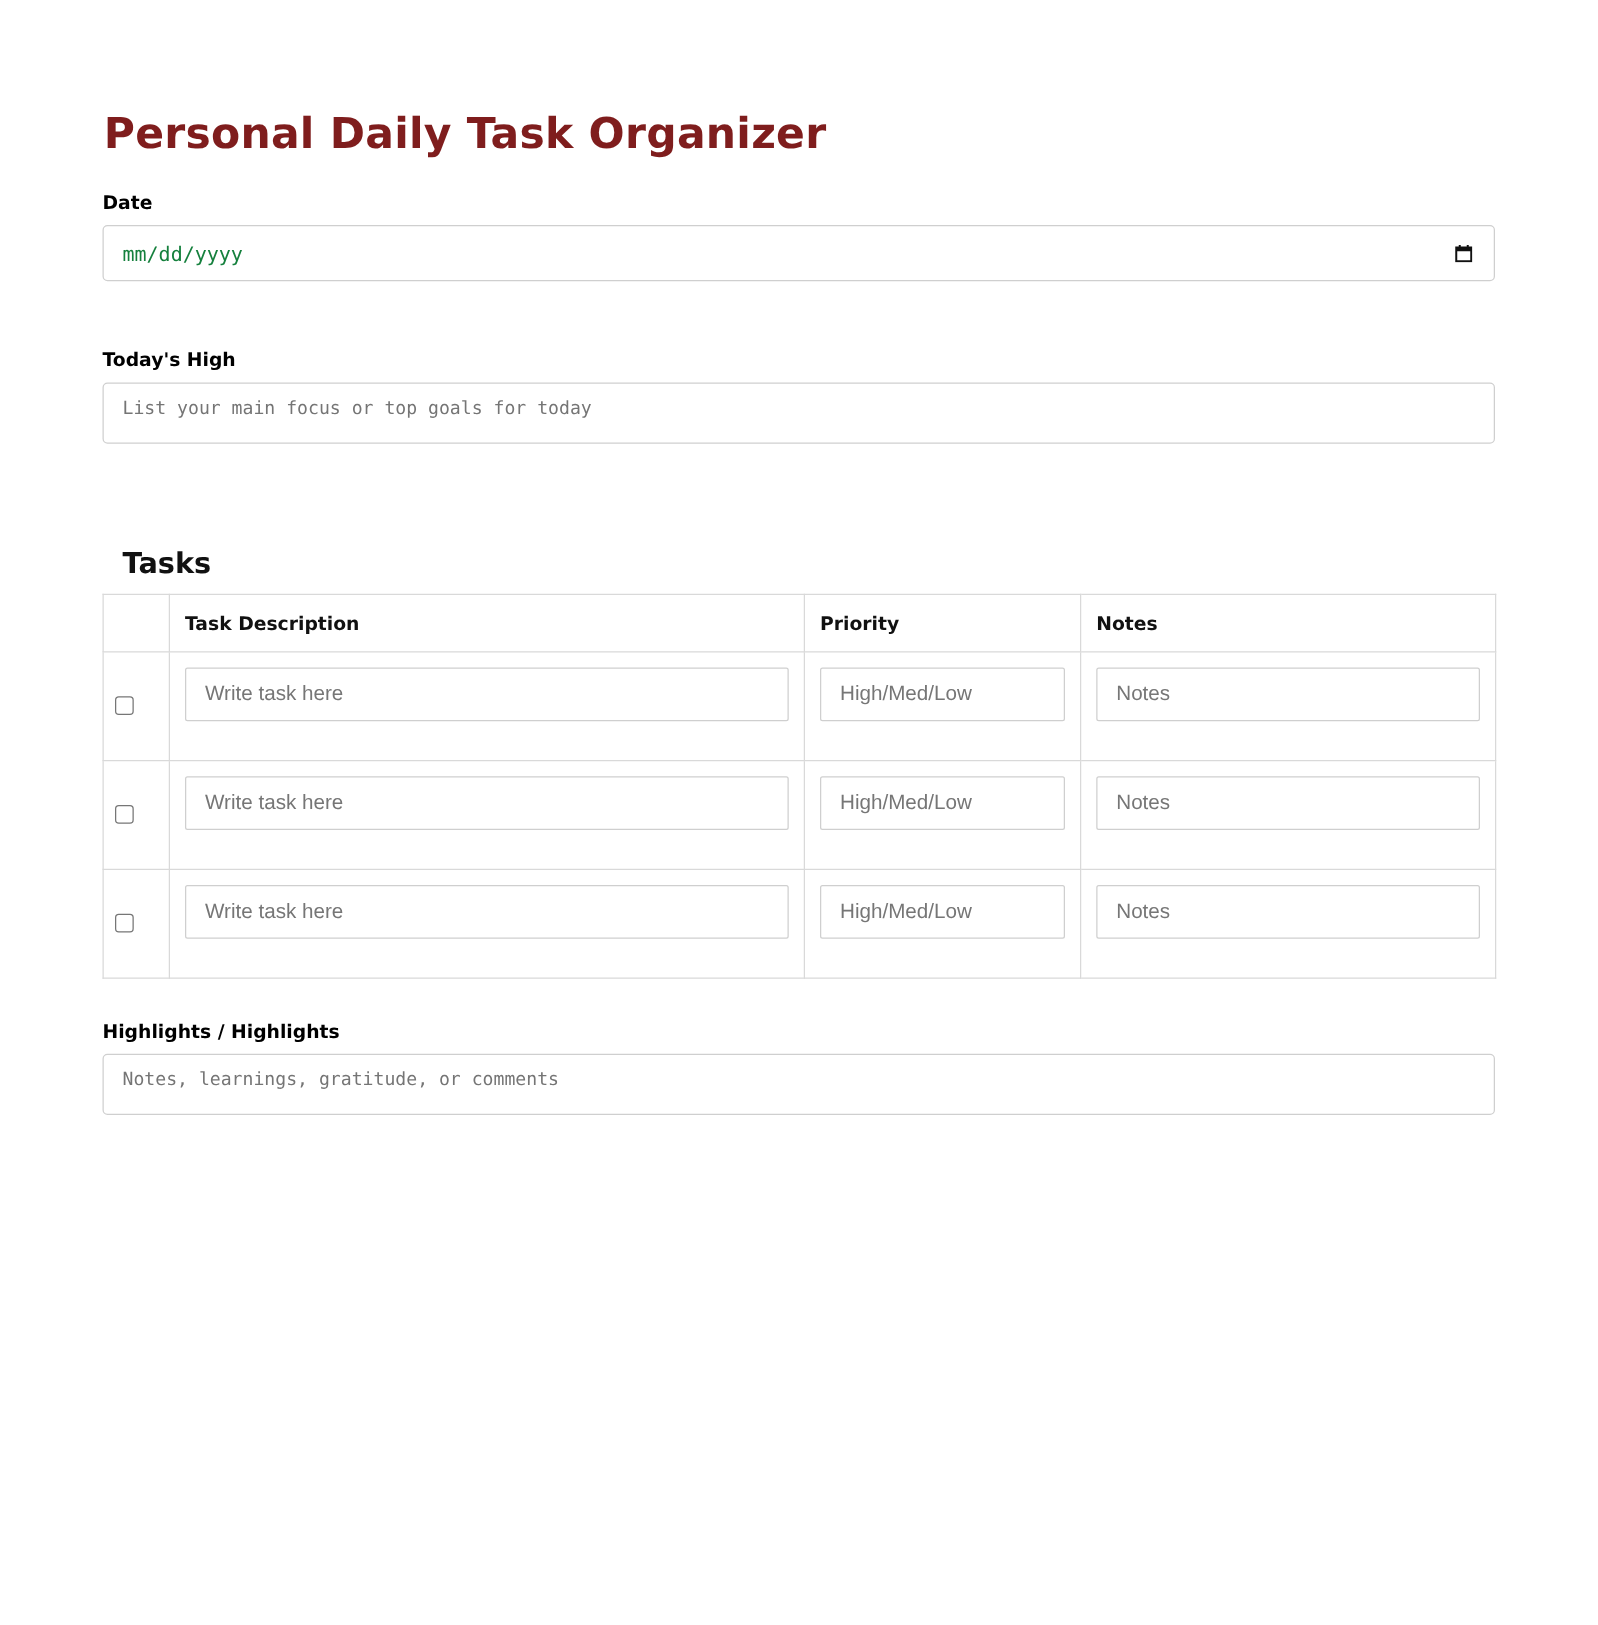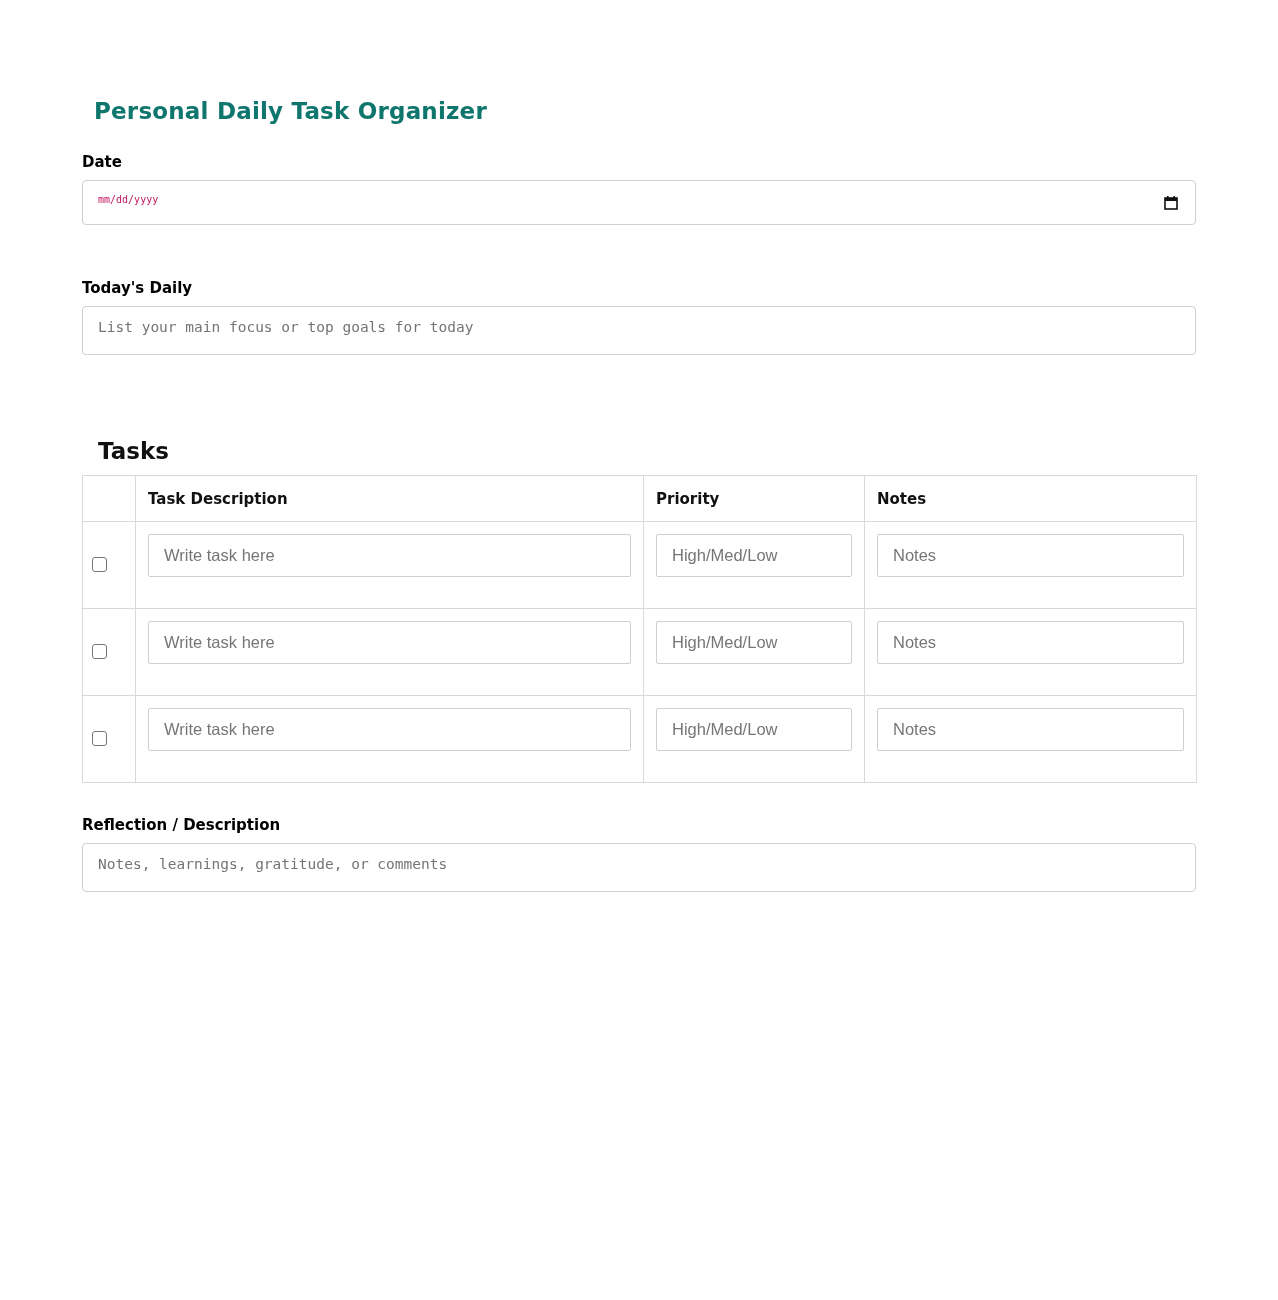--- a/index.html
+++ b/index.html
@@ -2,37 +2,37 @@
 <html><head>
   <meta charset="utf-8">
   <style>
     html, body { margin: 0; padding: 0; background: #ffffff; }
     body {
       width: 1278px; height: 1300px; position: relative;
       font-family: "Liberation Sans", "DejaVu Sans", sans-serif; color: #111;
     }
     .page { position: absolute; left: 82px; top: 0; width: 1114px; }
     h1 {
-      position: absolute; top: 86px; left: 0; margin: 12px;
-      font-size: 23px; font-weight: 600; letter-spacing: 0.2px; color: #0f766e;
+      position: absolute; top: 86px; left: 0; margin: 1px;
+      font-size: 34px; font-weight: 600; letter-spacing: 0.2px; color: #7f1d1d;
       font-family: "DejaVu Sans", sans-serif;
     }
     .label {
       position: absolute; left: 0; margin: 0;
       font-size: 15px; font-weight: 600; color: #000000;
       font-family: "DejaVu Sans", sans-serif;
     }
     .field {
       position: absolute; left: 0; width: 1114px; box-sizing: border-box;
       border: 1px solid #cfcfcf; border-radius: 4px; background: #fff;
     }
     .date-field { top: 180px; height: 45px; }
     .date-text {
       position: absolute; left: 15px; top: 13px;
-      font-family: "DejaVu Sans Mono", "Liberation Mono", monospace; font-size: 10px; color: #be185d;
+      font-family: "DejaVu Sans Mono", "Liberation Mono", monospace; font-size: 16px; color: #15803d;
     }
     .cal-icon { position: absolute; right: 17px; top: 14px; width: 14px; height: 15px; }
     .textarea-field { height: 49px; }
     .ta-text {
       position: absolute; left: 15px; top: 12px;
       font-family: "DejaVu Sans Mono", "Liberation Mono", monospace; font-size: 14.5px; color: #757575;
     }
     h2 {
       position: absolute; top: 422px; left: 0; margin: 16px;
       font-size: 23px; font-weight: 600; color: #111;
@@ -73,21 +73,21 @@
   <div class="field date-field">
     <span class="date-text">mm/dd/yyyy</span>
     <svg class="cal-icon" viewBox="0 0 14 15">
       <rect x="1" y="3" width="12" height="11" fill="none" stroke="#111" stroke-width="1.6"></rect>
       <rect x="1" y="3" width="12" height="3" fill="#111"></rect>
       <rect x="3" y="1" width="1.6" height="3" fill="#111"></rect>
       <rect x="9.4" y="1" width="1.6" height="3" fill="#111"></rect>
     </svg>
   </div>
 
-  <div class="label" style="top:279px;">Today's Daily</div>
+  <div class="label" style="top:279px;">Today's High</div>
   <div class="field textarea-field" style="top:306px;">
     <span class="ta-text">List your main focus or top goals for today</span>
   </div>
 
   <h2>Tasks</h2>
 
   <table class="tasks">
     <colgroup>
       <col style="width:53px">
       <col style="width:508px">
@@ -141,17 +141,17 @@
         <td>
           <div class="cell-input">High/Med/Low</div>
         </td>
         <td>
           <div class="cell-input">Notes</div>
         </td>
       </tr>
     </tbody>
   </table>
 
-  <div class="label" style="top:816px;">Reflection / Description</div>
+  <div class="label" style="top:816px;">Highlights / Highlights</div>
   <div class="field textarea-field" style="top:843px;">
     <span class="ta-text">Notes, learnings, gratitude, or comments</span>
   </div>
 </div>
 
 </body></html>

